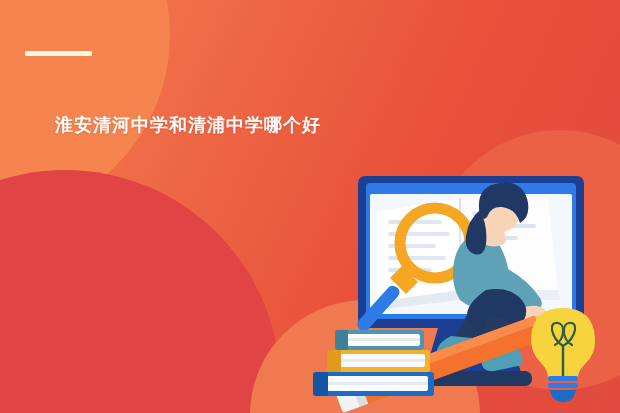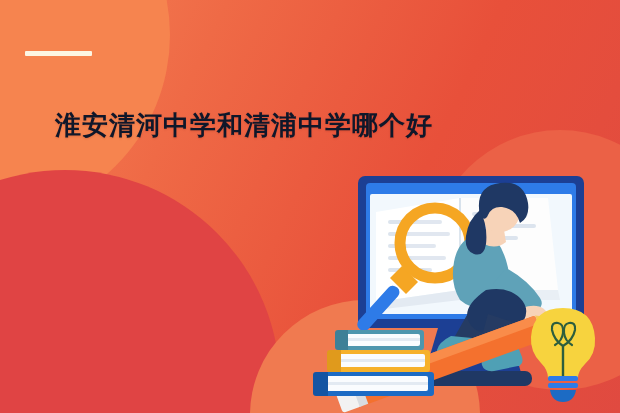--- a/index.html
+++ b/index.html
@@ -69,22 +69,22 @@
     height: 5px;
     background: #fdf6e3;
     border-radius: 1px;
   }
 
   
   .title {
     position: absolute;
     left: 55px;
     top: 108px;
-    color: #0f172a;
-    font-size: 26px;
+    color: #ffffff;
+    font-size: 18px;
     font-weight: bold;
     letter-spacing: 1px;
     white-space: nowrap;
     line-height: 34px;
     text-shadow: 0 1px 2px rgba(120, 30, 10, .18);
   }
 
   
   .illus {
     position: absolute;

